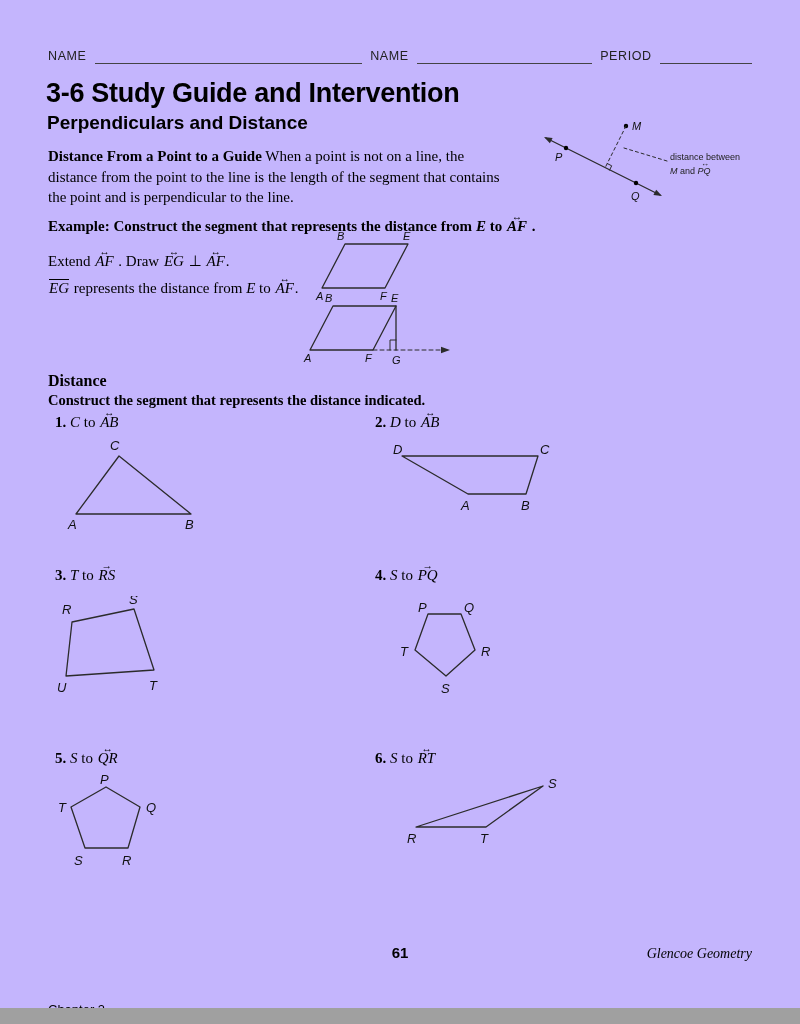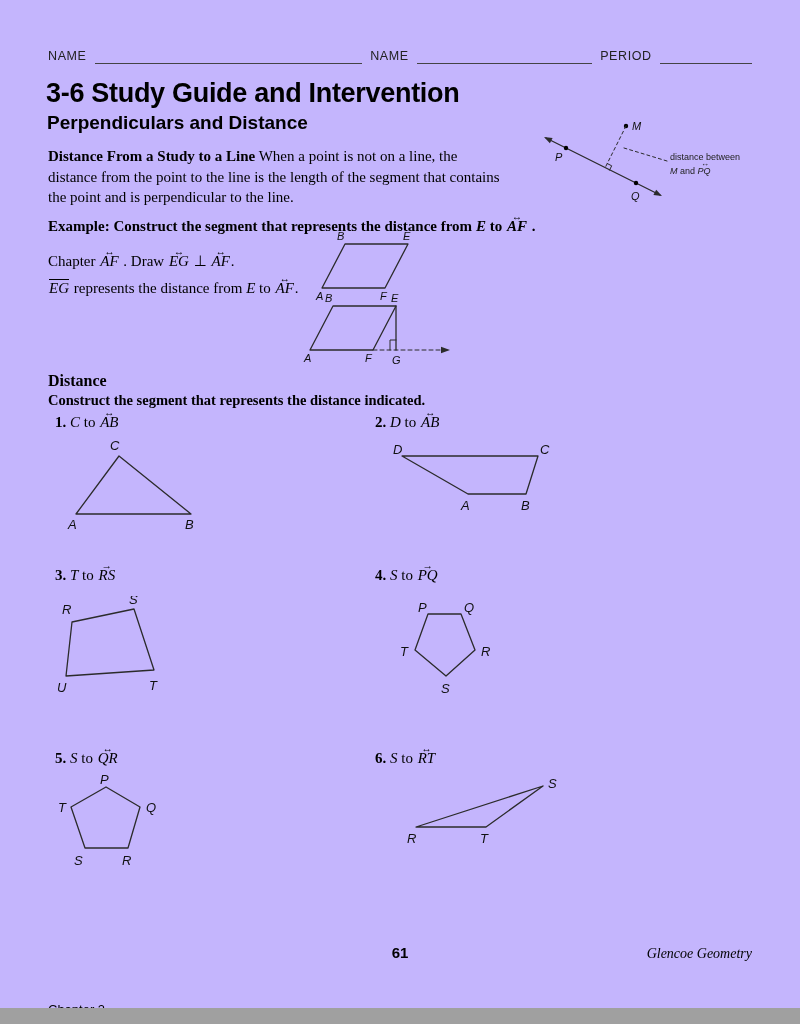--- a/index.html
+++ b/index.html
@@ -64,21 +64,21 @@
     <span class="lbl">NAME</span>
     <span class="blank b2"></span>
     <span class="lbl">PERIOD</span>
     <span class="blank b3"></span>
   </div>
 
   <div class="title">3-6 Study Guide and Intervention</div>
   <div class="subtitle">Perpendiculars and Distance</div>
 
   <div class="intro">
-    <span class="lead">Distance From a Study to a Line</span><span> When a point is not on a line, the distance from the point to the line is the length of the segment that contains the point and is perpendicular to the line.</span>
+    <span class="lead">Distance From a Point to a Guide</span><span> When a point is not on a line, the distance from the point to the line is the length of the segment that contains the point and is perpendicular to the line.</span>
   </div>
 
   <svg class="abs" style="left:538px;top:116px;" width="215" height="95" viewBox="0 0 215 95">
     <line class="stk" x1="8" y1="22" x2="122" y2="79"></line>
     <polygon class="fillshape" points="6,21 11.9,27.3 14.6,21.9"></polygon>
     <polygon class="fillshape" points="124,80 115.4,79.1 118.2,73.7"></polygon>
     <circle cx="28" cy="32" r="2.2"></circle>
     <circle cx="98" cy="67" r="2.2"></circle>
     <circle cx="88" cy="10" r="2.2"></circle>
     <text x="17" y="45" class="sm">P</text>
@@ -90,21 +90,21 @@
     <text x="132" y="44" class="cap">distance between</text>
     <text x="132" y="58" class="cap"><tspan font-style="italic">M</tspan><tspan> and </tspan><tspan font-style="italic">PQ</tspan></text>
     <text x="163" y="50" class="cap" style="font-size:8px;">↔</text>
   </svg>
 
   <div class="abs serif15 bold" style="left:48px;top:218px;">
     <span>Example:</span><span> Construct the segment that represents the distance from </span><span class="var">E</span><span> to </span><span class="mref line">AF</span><span> .</span>
   </div>
 
   <div class="abs serif15" style="left:48px;top:252px;">
-    <span>Chapter </span><span class="mref line">AF</span><span> . Draw </span><span class="mref line">EG</span><span> ⊥ </span><span class="mref line">AF</span><span>.</span>
+    <span>Extend </span><span class="mref line">AF</span><span> . Draw </span><span class="mref line">EG</span><span> ⊥ </span><span class="mref line">AF</span><span>.</span>
   </div>
 
   <svg class="abs" style="left:312px;top:230px;" width="135" height="72" viewBox="0 0 135 72">
     <polygon class="stk" points="10,58 73,58 96,14 33,14"></polygon>
     <text x="25" y="10" class="sm">B</text>
     <text x="91" y="10" class="sm">E</text>
     <text x="4" y="70" class="sm">A</text>
     <text x="68" y="70" class="sm">F</text>
   </svg>
 

